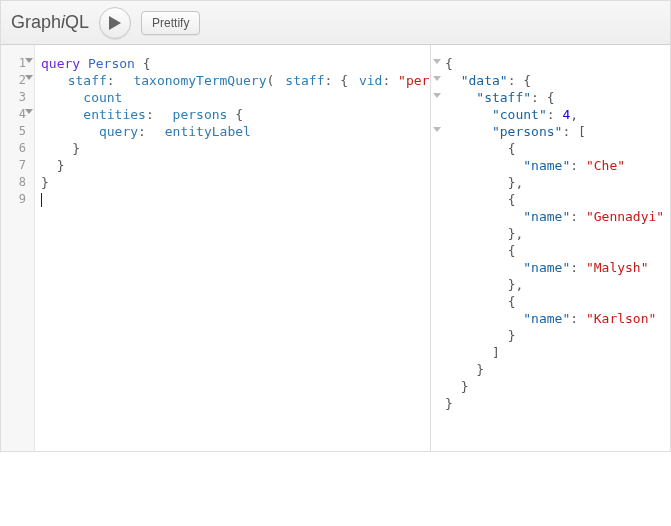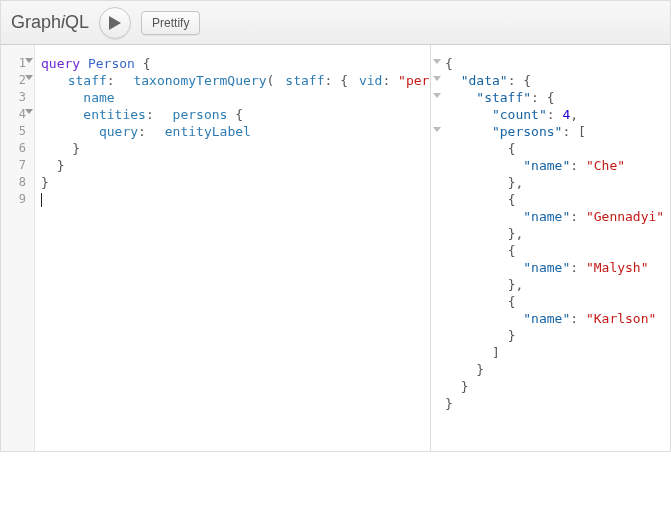--- a/index.html
+++ b/index.html
@@ -55,21 +55,21 @@
         <div class="ln">3</div>
         <div class="ln"><span>4</span><span class="fold"></span></div>
         <div class="ln">5</div>
         <div class="ln">6</div>
         <div class="ln">7</div>
         <div class="ln">8</div>
         <div class="ln">9</div>
       </div>
       <div class="editor"><span class="kw">query</span> <span class="def">Person</span> <span class="punc">{</span>
   <span class="attr">staff</span><span class="punc">:</span> <span class="attr">taxonomyTermQuery</span><span class="punc">(</span><span class="attr">staff</span><span class="punc">: {</span><span class="attr">vid</span><span class="punc">: </span><span class="str">"person"</span><span class="punc">})</span>
-    <span class="attr">name</span>
+    <span class="attr">count</span>
     <span class="attr">entities</span><span class="punc">:</span> <span class="attr">persons</span> <span class="punc">{</span>
       <span class="attr">query</span><span class="punc">:</span> <span class="attr">entityLabel</span>
     <span class="punc">}</span>
   <span class="punc">}</span>
 <span class="punc">}</span>
 <span class="cursor"></span></div>
     </div>
 
     <div class="pane-right">
       <span class="rfold" style="top:14px"></span>

